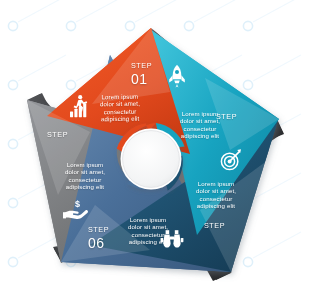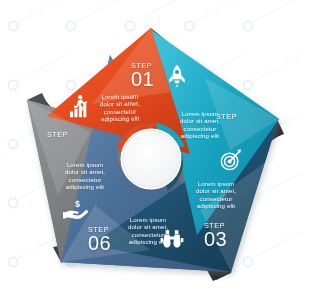--- a/index.html
+++ b/index.html
@@ -19,21 +19,21 @@
   .info svg{display:block;width:302px;height:302px;}
 
   
   .labels{position:absolute;inset:0;z-index:3;pointer-events:none;}
   .lab{position:absolute;color:#fff;}
   .stepword{
     font-size:7.2px;letter-spacing:.55px;font-weight:400;
     line-height:8px;text-shadow:0 1px 1px rgba(0,0,0,.22);
   }
   .stepnum{
-    font-size:20px;font-weight:400;line-height:19px;letter-spacing:.4px;
+    font-size:14px;font-weight:400;line-height:19px;letter-spacing:.4px;
     text-shadow:0 1px 2px rgba(0,0,0,.25);
   }
   .body{
     font-size:6.1px;line-height:7.3px;letter-spacing:.12px;
     text-shadow:0 1px 1px rgba(0,0,0,.18);
   }
   .ic{position:absolute;}
   .ic svg{display:block;}
 </style>
 </head>
@@ -286,21 +286,20 @@
           <path d="M5.6 11.2 L2.2 15.4 L2.2 18.6 L5.6 16.2 Z"></path>
           <path d="M14.4 11.2 L17.8 15.4 L17.8 18.6 L14.4 16.2 Z"></path>
           <path d="M7.3 16.4 L12.7 16.4 L11.8 19.2 L8.2 19.2 Z"></path>
           <path d="M10 20 L11.5 23.6 L10 22.6 L8.5 23.6 Z" opacity=".85"></path>
         </g>
       </svg>
     </div>
 
     <div class="lab" style="left:204px;top:222px;width:40px;text-align:left;">
       <div class="stepword">STEP</div>
-      <div class="stepnum">03</div>
     </div>
     <div class="lab body" style="left:190px;top:180px;width:52px;text-align:center;">
       <div>Lorem ipsum</div>
       <div>dolor sit amet,</div>
       <div>consectetur</div>
       <div>adipiscing elit</div>
     </div>
     <div class="ic" style="left:219px;top:148px;">
       <svg width="24" height="24" viewBox="0 0 24 24">
         <g fill="none" stroke="#ffffff" stroke-width="1.5">

